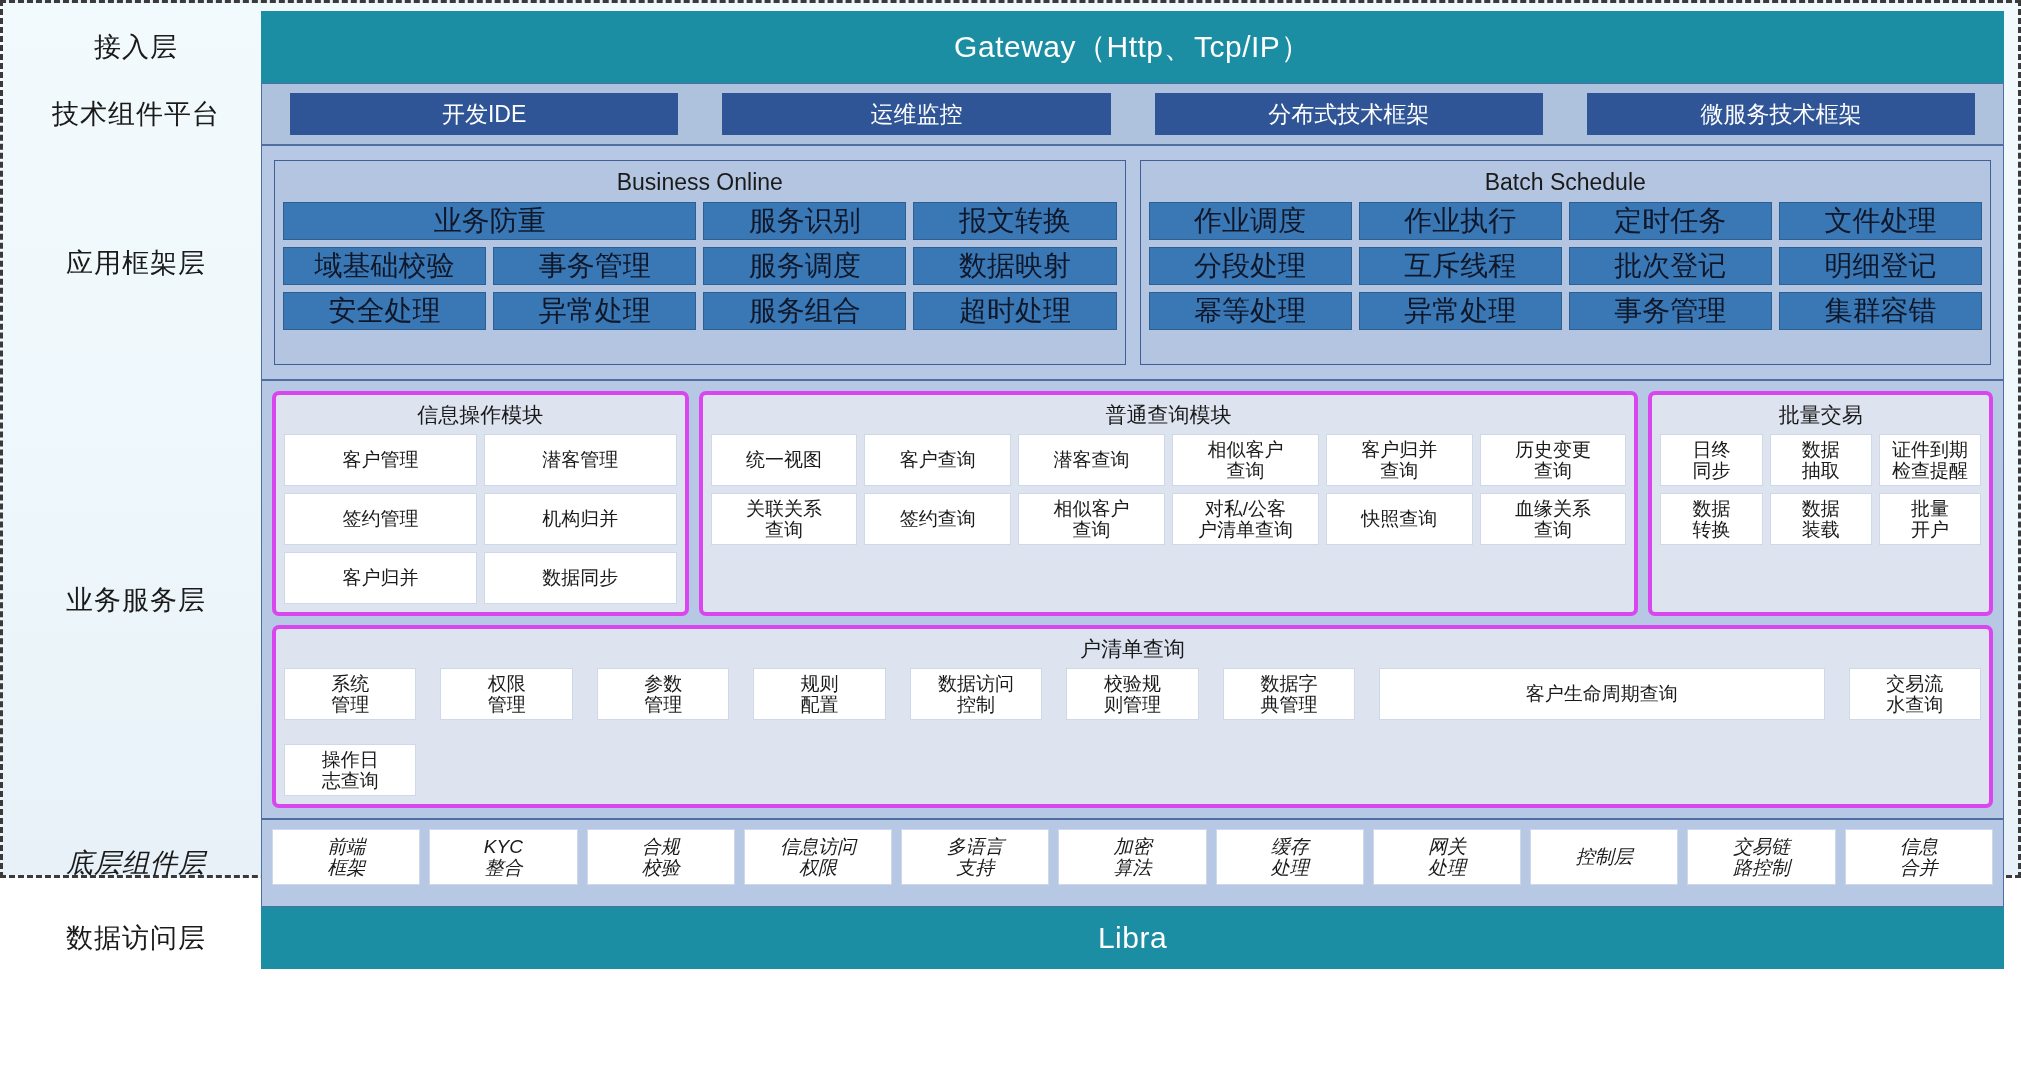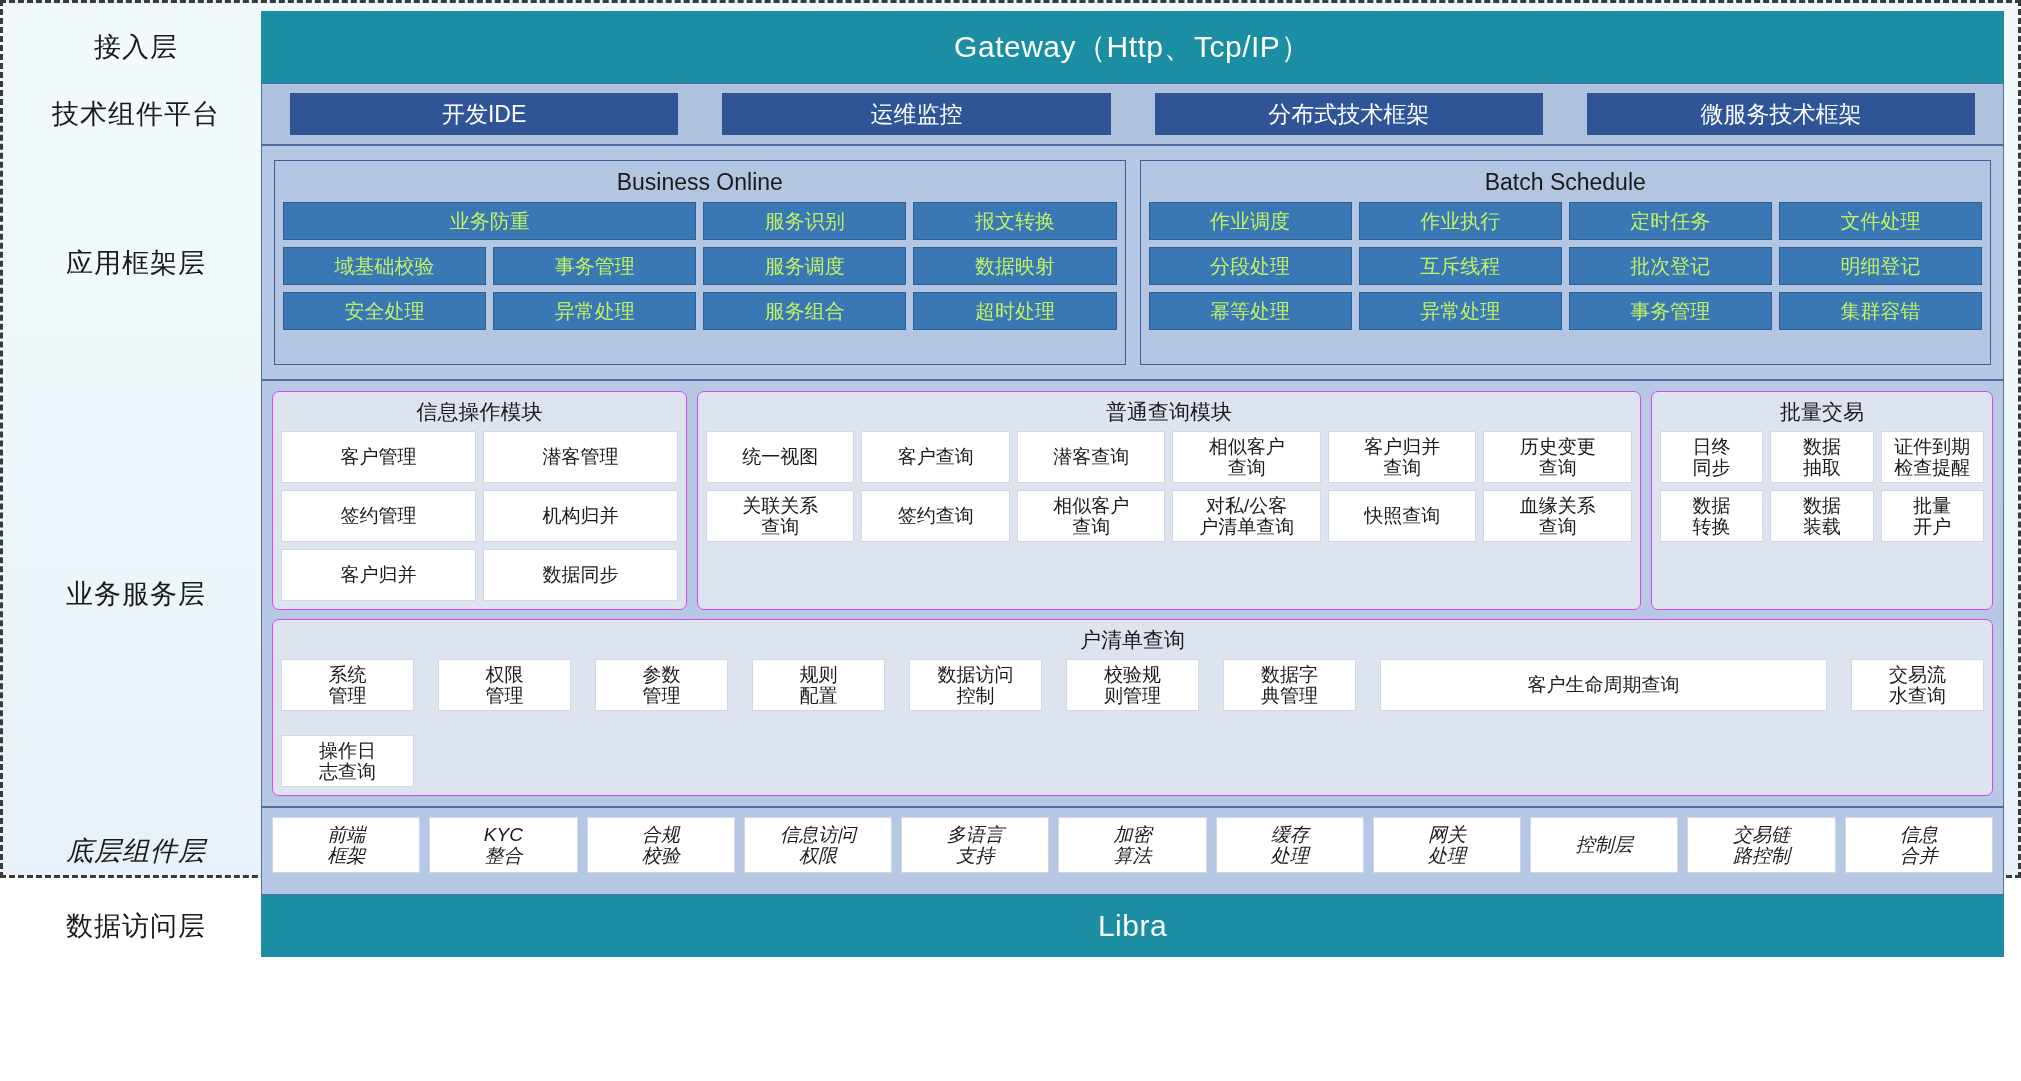--- a/index.html
+++ b/index.html
@@ -98,22 +98,22 @@
   }
   .grid {
     display: grid;
     gap: 7px;
   }
   .bo-grid { grid-template-columns: 1fr 1fr 1fr 1fr; }
   .bs-grid { grid-template-columns: 1fr 1fr 1fr 1fr; }
   .blue-cell {
     background: #3a78b5;
     border: 1px solid #2d5f93;
-    color: #bef264;
-    font-size: 20px;
+    color: #0f172a;
+    font-size: 28px;
     display: flex;
     align-items: center;
     justify-content: center;
     height: 38px;
     text-align: center;
     line-height: 1.1;
   }
   .span2 { grid-column: span 2; }
 
   
@@ -122,21 +122,21 @@
     background: #b6c8e3;
     border: 1px solid #4f6fa3;
     padding: 10px 10px;
     display: flex;
     flex-direction: column;
     gap: 9px;
   }
   .svc-row { display: flex; gap: 10px; }
   .svc-panel {
     background: #dde4f0;
-    border: 1px solid #d946ef;
+    border: 4px solid #d946ef;
     border-radius: 7px;
     padding: 4px 8px 8px 8px;
     display: flex;
     flex-direction: column;
   }
   .svc-title {
     text-align: center;
     font-size: 21px;
     color: #1a1a1a;
     padding: 2px 0 5px 0;

